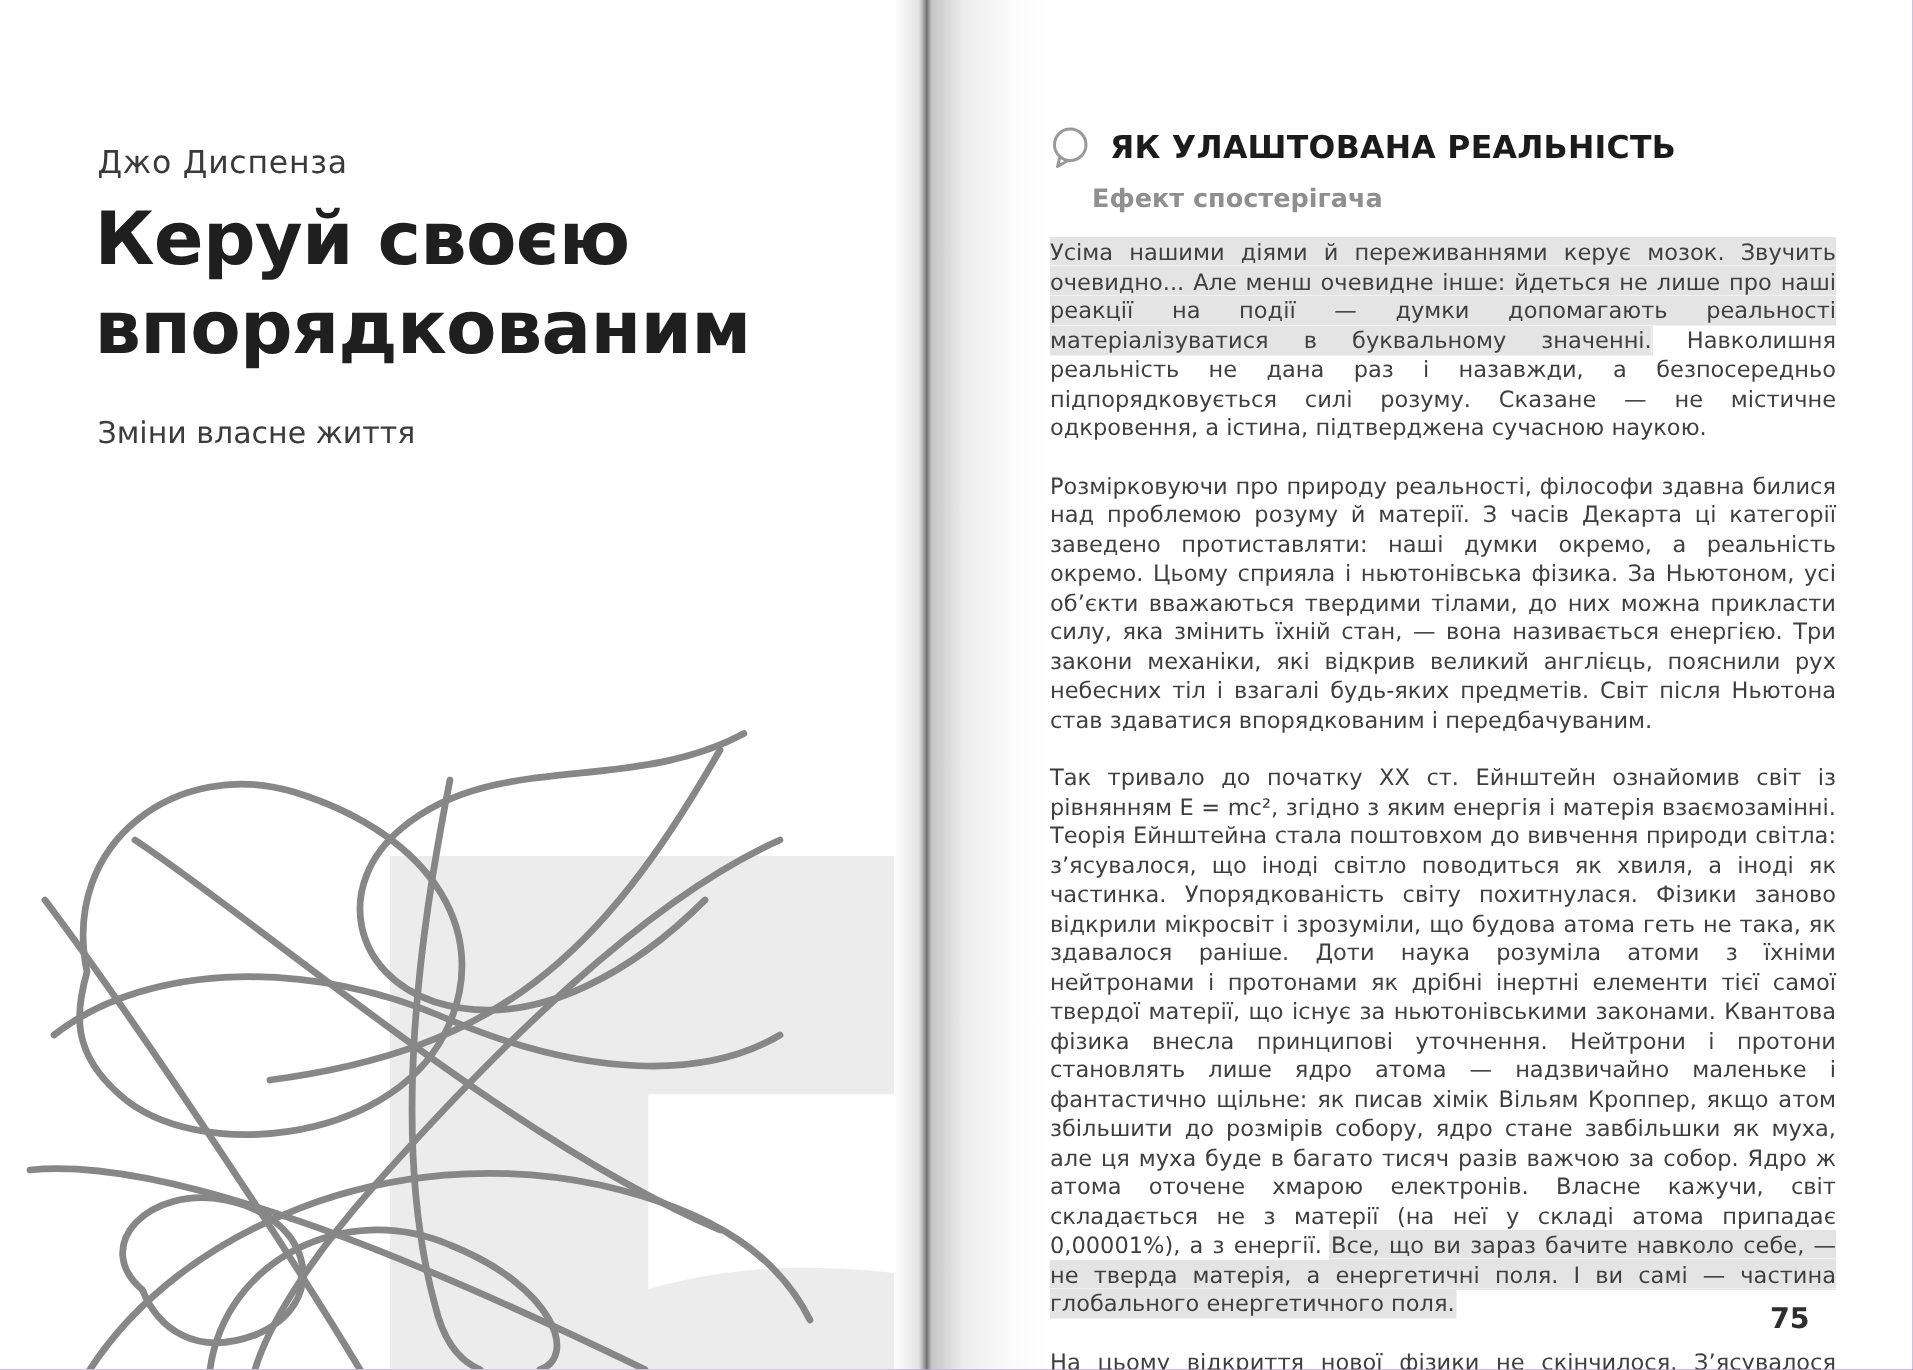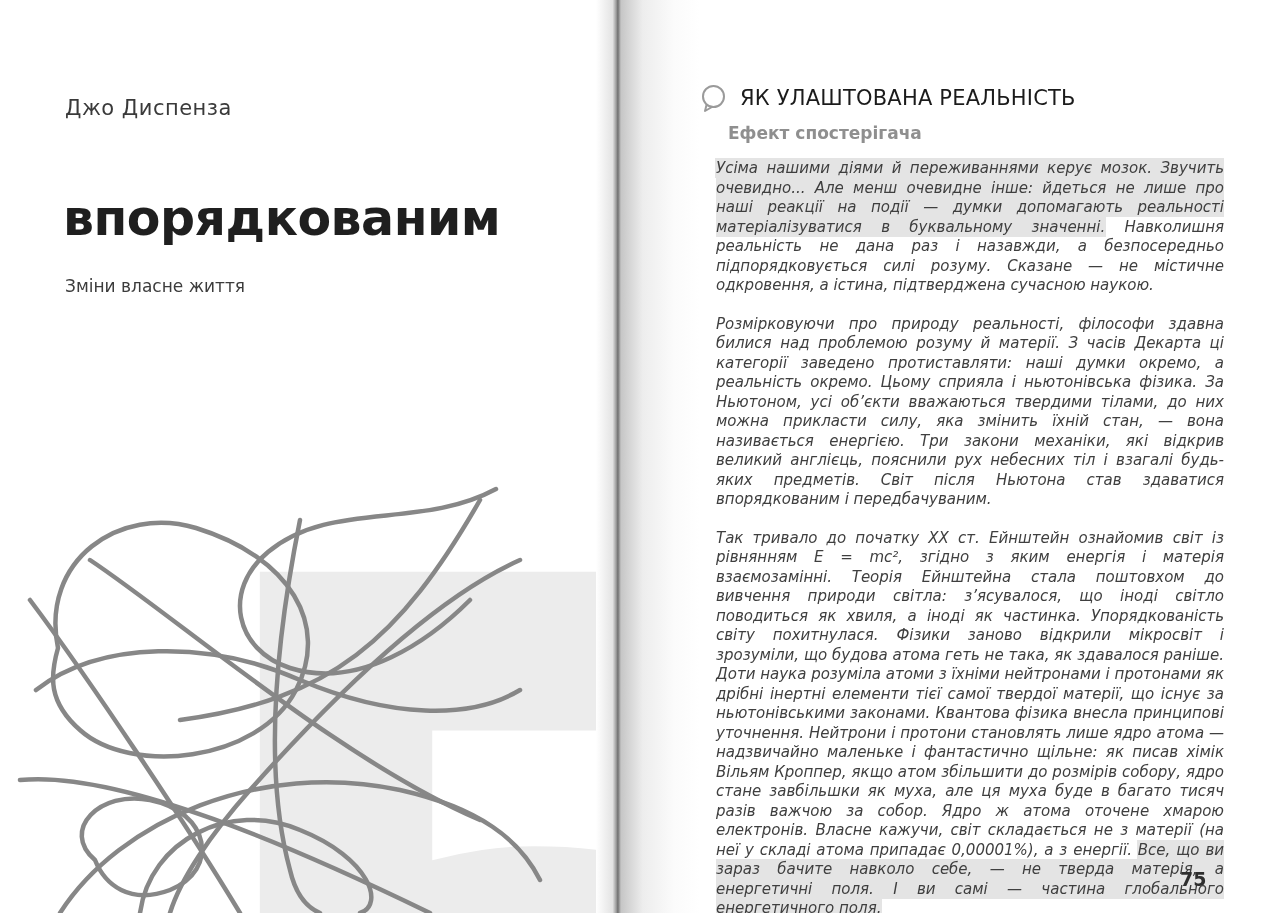--- a/index.html
+++ b/index.html
@@ -23,52 +23,52 @@
     position: absolute; left: 65px; top: 96px; z-index: 2;
     font-size: 21px; color: #3a3a3a; letter-spacing: 0.5px;
   }
   .book-title {
     position: absolute; left: 63px; top: 131px; z-index: 2;
     font-size: 49px; line-height: 1.2; font-weight: 700; color: #1f1f1f;
     letter-spacing: -0.5px;
   }
   .book-subtitle {
     position: absolute; left: 65px; top: 276px; z-index: 2;
-    font-size: 17px; color: #3c3c3c;
+    font-size: 20px; color: #3c3c3c;
   }
 
   
   .gutter {
     position: absolute; left: 596px; top: 0; width: 104px; height: 913px; z-index: 3;
     background: linear-gradient(to right,
       #ffffff 0%, #e3e3e3 16%, #9b9b9b 19.5%, #6f6f6f 21%,
       #c6c6c6 24%, #ededed 45%, #fbfbfb 75%, #ffffff 100%);
   }
 
   
   .page-right {
     position: absolute; left: 700px; top: 0; width: 575px; height: 913px;
     background: #ffffff; z-index: 2;
   }
   .section-heading { position: absolute; left: 0px; top: 84px; display: flex; align-items: center; gap: 13px; }
   .section-heading svg { flex: 0 0 auto; }
   .section-title {
-    font-size: 21px; font-weight: 400; color: #1b1b1b; letter-spacing: 0.2px;
+    font-size: 21px; font-weight: 700; color: #1b1b1b; letter-spacing: 0.2px;
     white-space: nowrap;
   }
   .subsection-title {
     position: absolute; left: 0px; top: 123px;
     font-size: 17px; font-weight: 700; color: #8f8f8f; margin-left: 28px;
   }
   .body-text {
     position: absolute; left: 0px; top: 159px; width: 524px;
     font-size: 15px; line-height: 19.5px; color: #3f3f3f;
     text-align: justify;
   }
-  .body-text p { margin: 0 0 19px 16px; font-style: italic; }
+  .body-text p { margin: 0 0 19px 0; }
   .hl { background: #e4e4e4; box-shadow: 0 0 0 1px #e4e4e4; }
   .page-number {
     position: absolute; left: 480px; top: 868px;
     font-size: 19px; font-weight: 700; color: #2e2e2e;
   }
 </style>
 </head>
 <body>
 
 <div class="spread">
@@ -86,21 +86,21 @@
       <path d="M90,560 C180,620 340,760 480,820"></path>
       <path d="M300,520 C280,620 260,760 290,870 C296,896 308,908 320,913"></path>
       <path d="M480,500 C400,640 330,700 180,720"></path>
       <path d="M20,780 C120,770 300,850 430,913"></path>
       <path d="M95,860 C60,830 100,790 150,800 C210,812 220,870 170,890 C130,905 105,885 95,860"></path>
       <path d="M30,600 C90,680 190,830 240,913"></path>
     </svg>
 
     <div class="author">Джо Диспенза</div>
 
-    <h1 class="book-title"><br><span>впорядкованим</span></h1>
+    <h1 class="book-title"><span>Керуй своєю</span><br><span>впорядкованим</span></h1>
 
     <div class="book-subtitle">Зміни власне життя</div>
   </div>
 
   <div class="gutter"></div>
 
   <div class="page-right">
 
     <div class="section-heading">
       <svg width="27" height="28" viewBox="0 0 27 28">

